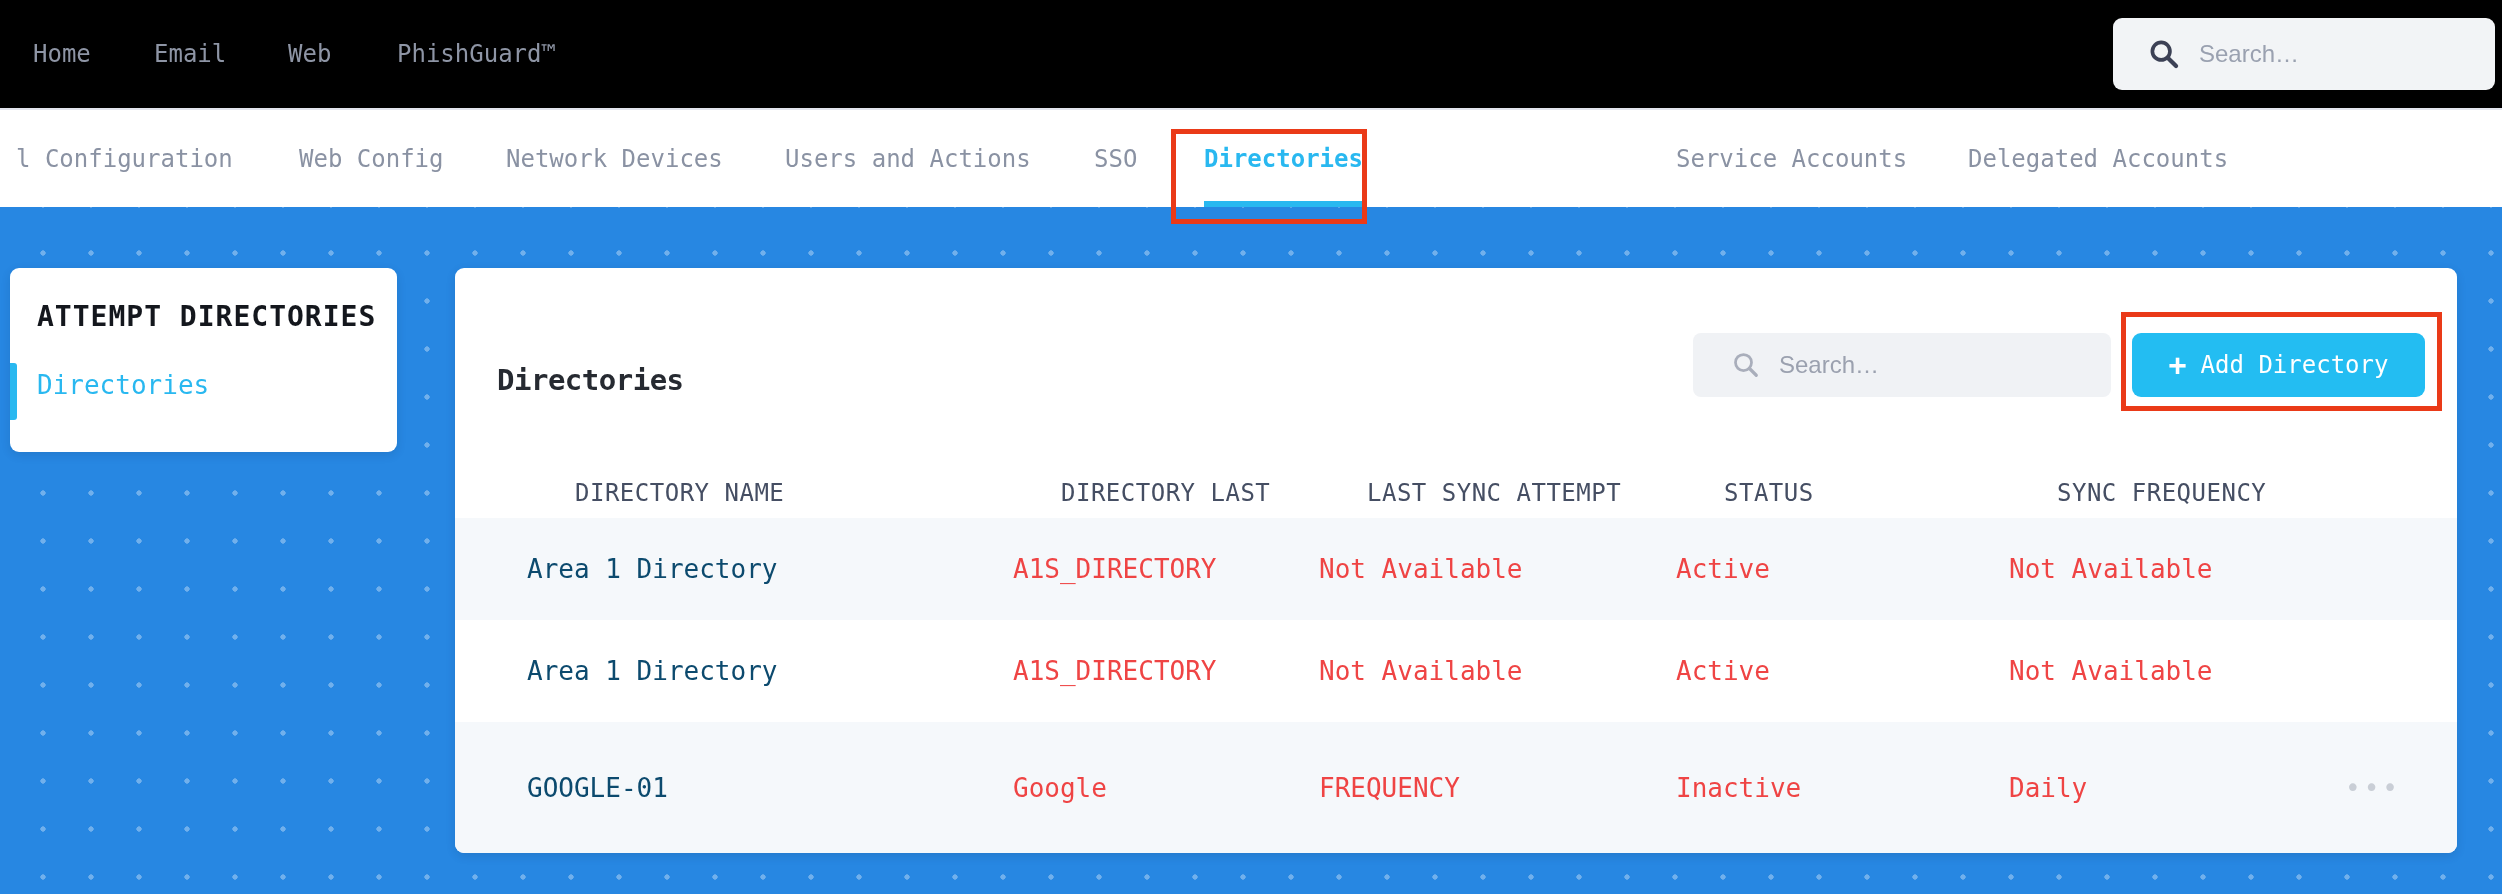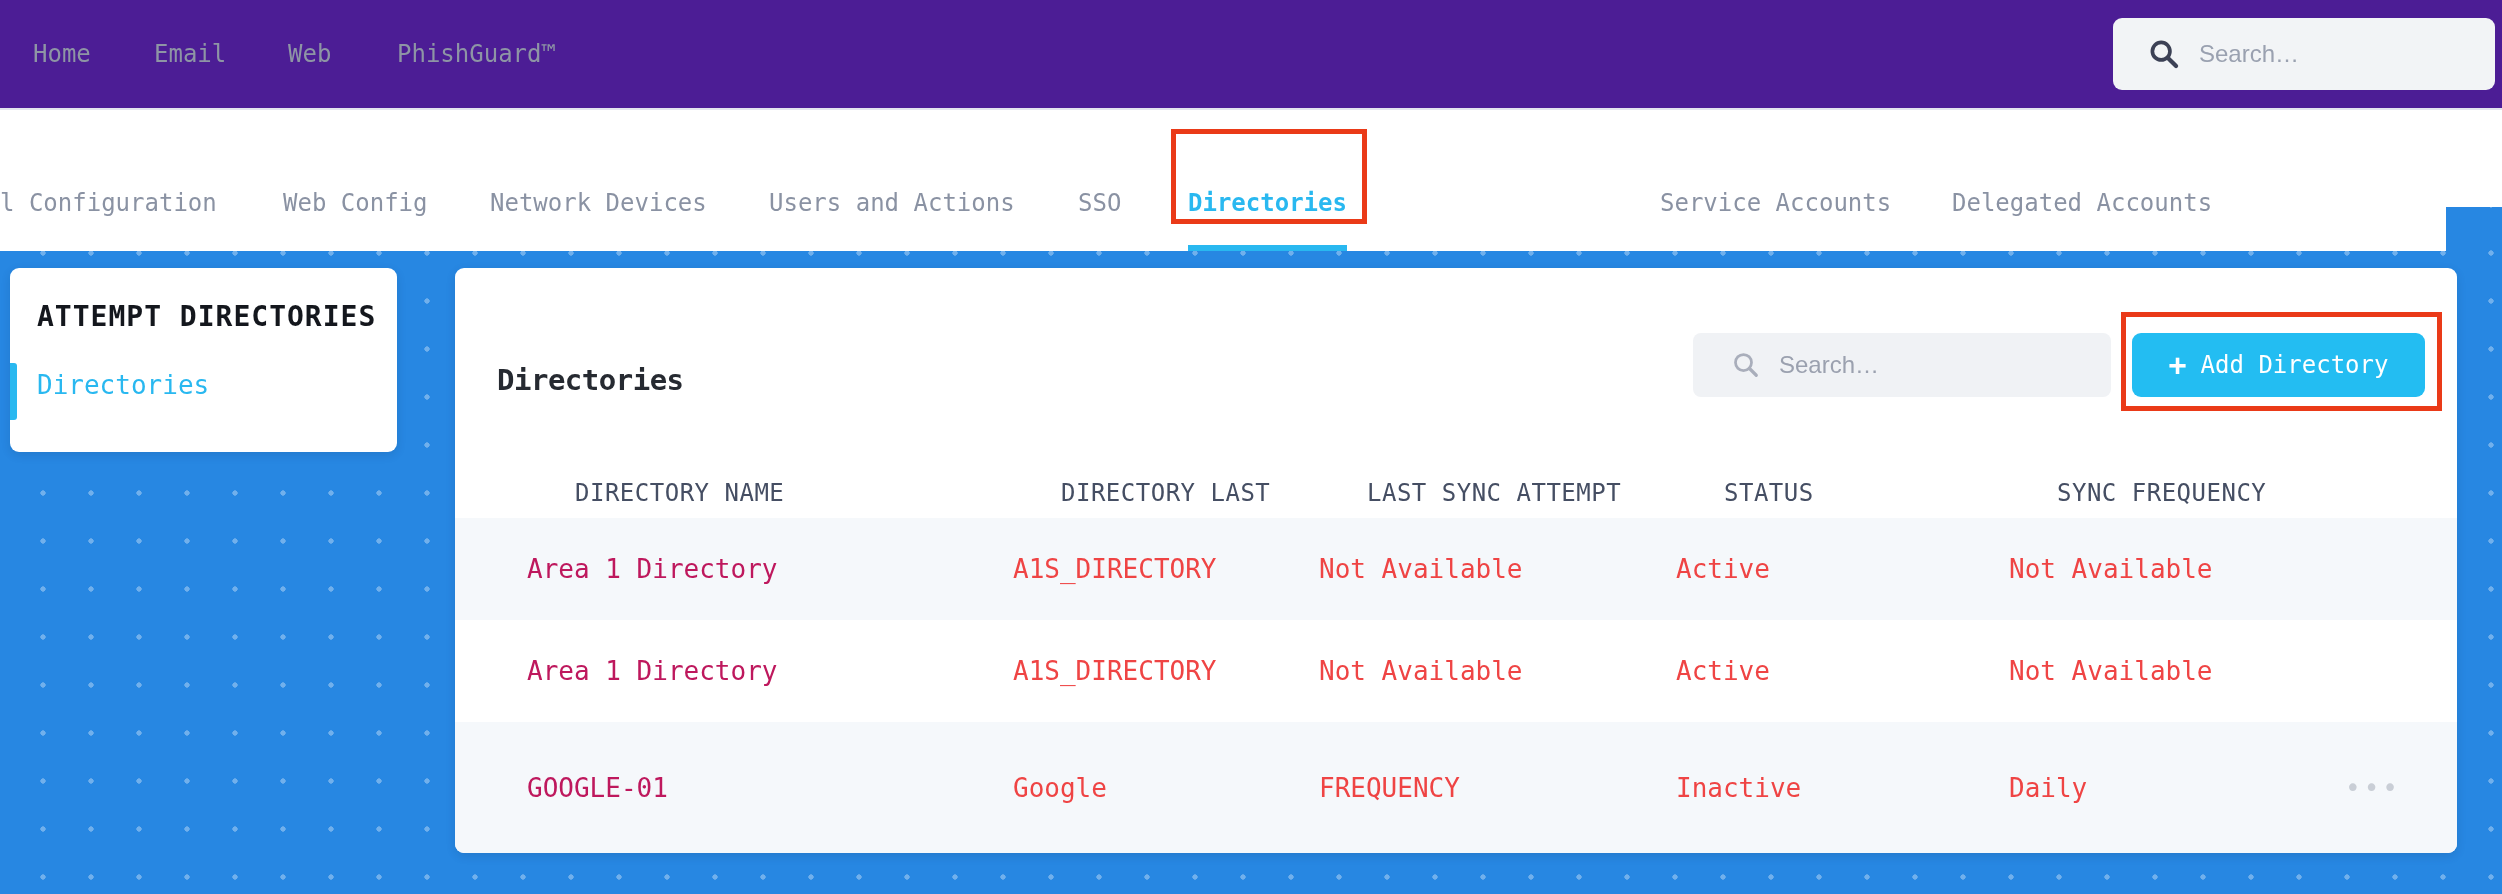--- a/index.html
+++ b/index.html
@@ -2,28 +2,28 @@
 <html><head>
 <meta charset="utf-8">
 <style>
   html,body{margin:0;padding:0;background:#ffffff;}
   .screen{
     position:relative;width:2502px;height:894px;overflow:hidden;
     font-family:"DejaVu Sans Mono","Liberation Mono",monospace;
     background:#ffffff;
   }
   
-  .topbar{position:absolute;left:0;top:0;width:2502px;height:108px;background:#4c1d95;border-bottom:2px solid #e3e5ee;z-index:5;}
+  .topbar{position:absolute;left:0;top:0;width:2502px;height:108px;background:#000000;border-bottom:2px solid #e3e5ee;z-index:5;}
   .topnav-item{position:absolute;top:0;height:108px;display:flex;align-items:center;font-size:24px;color:#8e95a5;cursor:pointer;white-space:nowrap;}
   .topsearch{position:absolute;left:2113px;top:18px;width:382px;height:72px;background:#f2f4f6;border-radius:9px;display:flex;align-items:center;padding:0;box-sizing:border-box;}
   .topsearch .mag{width:34px;height:34px;margin-left:34px;color:#3c4155;flex:0 0 auto;}
   .topsearch input{border:none;outline:none;background:transparent;font-family:"Liberation Sans",sans-serif;font-size:24px;color:#3c4155;margin-left:16px;width:280px;}
   .topsearch input::placeholder{color:#9aa1b0;}
   
-  .tabbar{position:absolute;left:0;top:110px;width:2446px;height:97px;background:#ffffff;z-index:4;margin-top:44px;}
+  .tabbar{position:absolute;left:16px;top:110px;width:2446px;height:97px;background:#ffffff;z-index:4;}
   .tab{position:absolute;top:0;height:97px;display:flex;align-items:center;font-size:24px;color:#8a92a3;cursor:pointer;white-space:nowrap;}
   .tab.active{color:#29b8f0;font-weight:700;}
   .tab-underline{position:absolute;left:0;right:0;bottom:0;height:6px;background:#29b8f0;}
   
   .workspace{
     position:absolute;left:0;top:207px;width:2502px;height:687px;
     background-color:#2787e2;
     background-image:radial-gradient(circle, rgba(255,255,255,0.34) 2.4px, rgba(255,255,255,0) 2.9px);
     background-size:48px 48px;background-position:19px 22px;
   }
@@ -40,21 +40,21 @@
   .card-search input{border:none;outline:none;background:transparent;font-family:"Liberation Sans",sans-serif;font-size:24px;color:#565c6a;margin-left:16px;width:300px;}
   .card-search input::placeholder{color:#9ba1af;}
   .add-btn{position:absolute;left:1677px;top:65px;width:293px;height:64px;background:#23bdf2;border:none;border-radius:9px;color:#ffffff;cursor:pointer;display:flex;align-items:center;justify-content:center;gap:14px;font-family:"DejaVu Sans Mono","Liberation Mono",monospace;font-size:24px;font-weight:500;white-space:nowrap;}
   .add-btn .plus{font-size:30px;font-weight:700;line-height:1;}
   
   .thead{position:absolute;left:0;top:200px;width:100%;height:50px;}
   .th{position:absolute;top:0;height:50px;display:flex;align-items:center;font-size:24px;font-weight:500;color:#454e63;letter-spacing:0.5px;white-space:nowrap;margin-left:48px;}
   .trow{position:absolute;left:0;width:100%;}
   .trow.alt{background:#f5f8fb;}
   .td{position:absolute;top:0;height:100%;display:flex;align-items:center;font-size:26px;color:#ef4444;white-space:nowrap;}
-  .td.link{color:#be185d;cursor:pointer;}
+  .td.link{color:#0c4a6e;cursor:pointer;}
   .row-menu{position:absolute;top:0;height:100%;left:1890px;display:flex;align-items:center;font-size:26px;color:#c9ced6;letter-spacing:3px;cursor:pointer;}
   
   .c0{left:72px;} .c1{left:558px;} .c2{left:864px;} .c3{left:1221px;} .c4{left:1554px;}
   
   .anno{position:absolute;border:5px solid #ea3a18;box-sizing:border-box;z-index:10;pointer-events:none;}
   .anno-tab{left:1171px;top:129px;width:196px;height:95px;}
   .anno-btn{left:2121px;top:312px;width:321px;height:99px;}
 </style>
 </head>
 <body>

